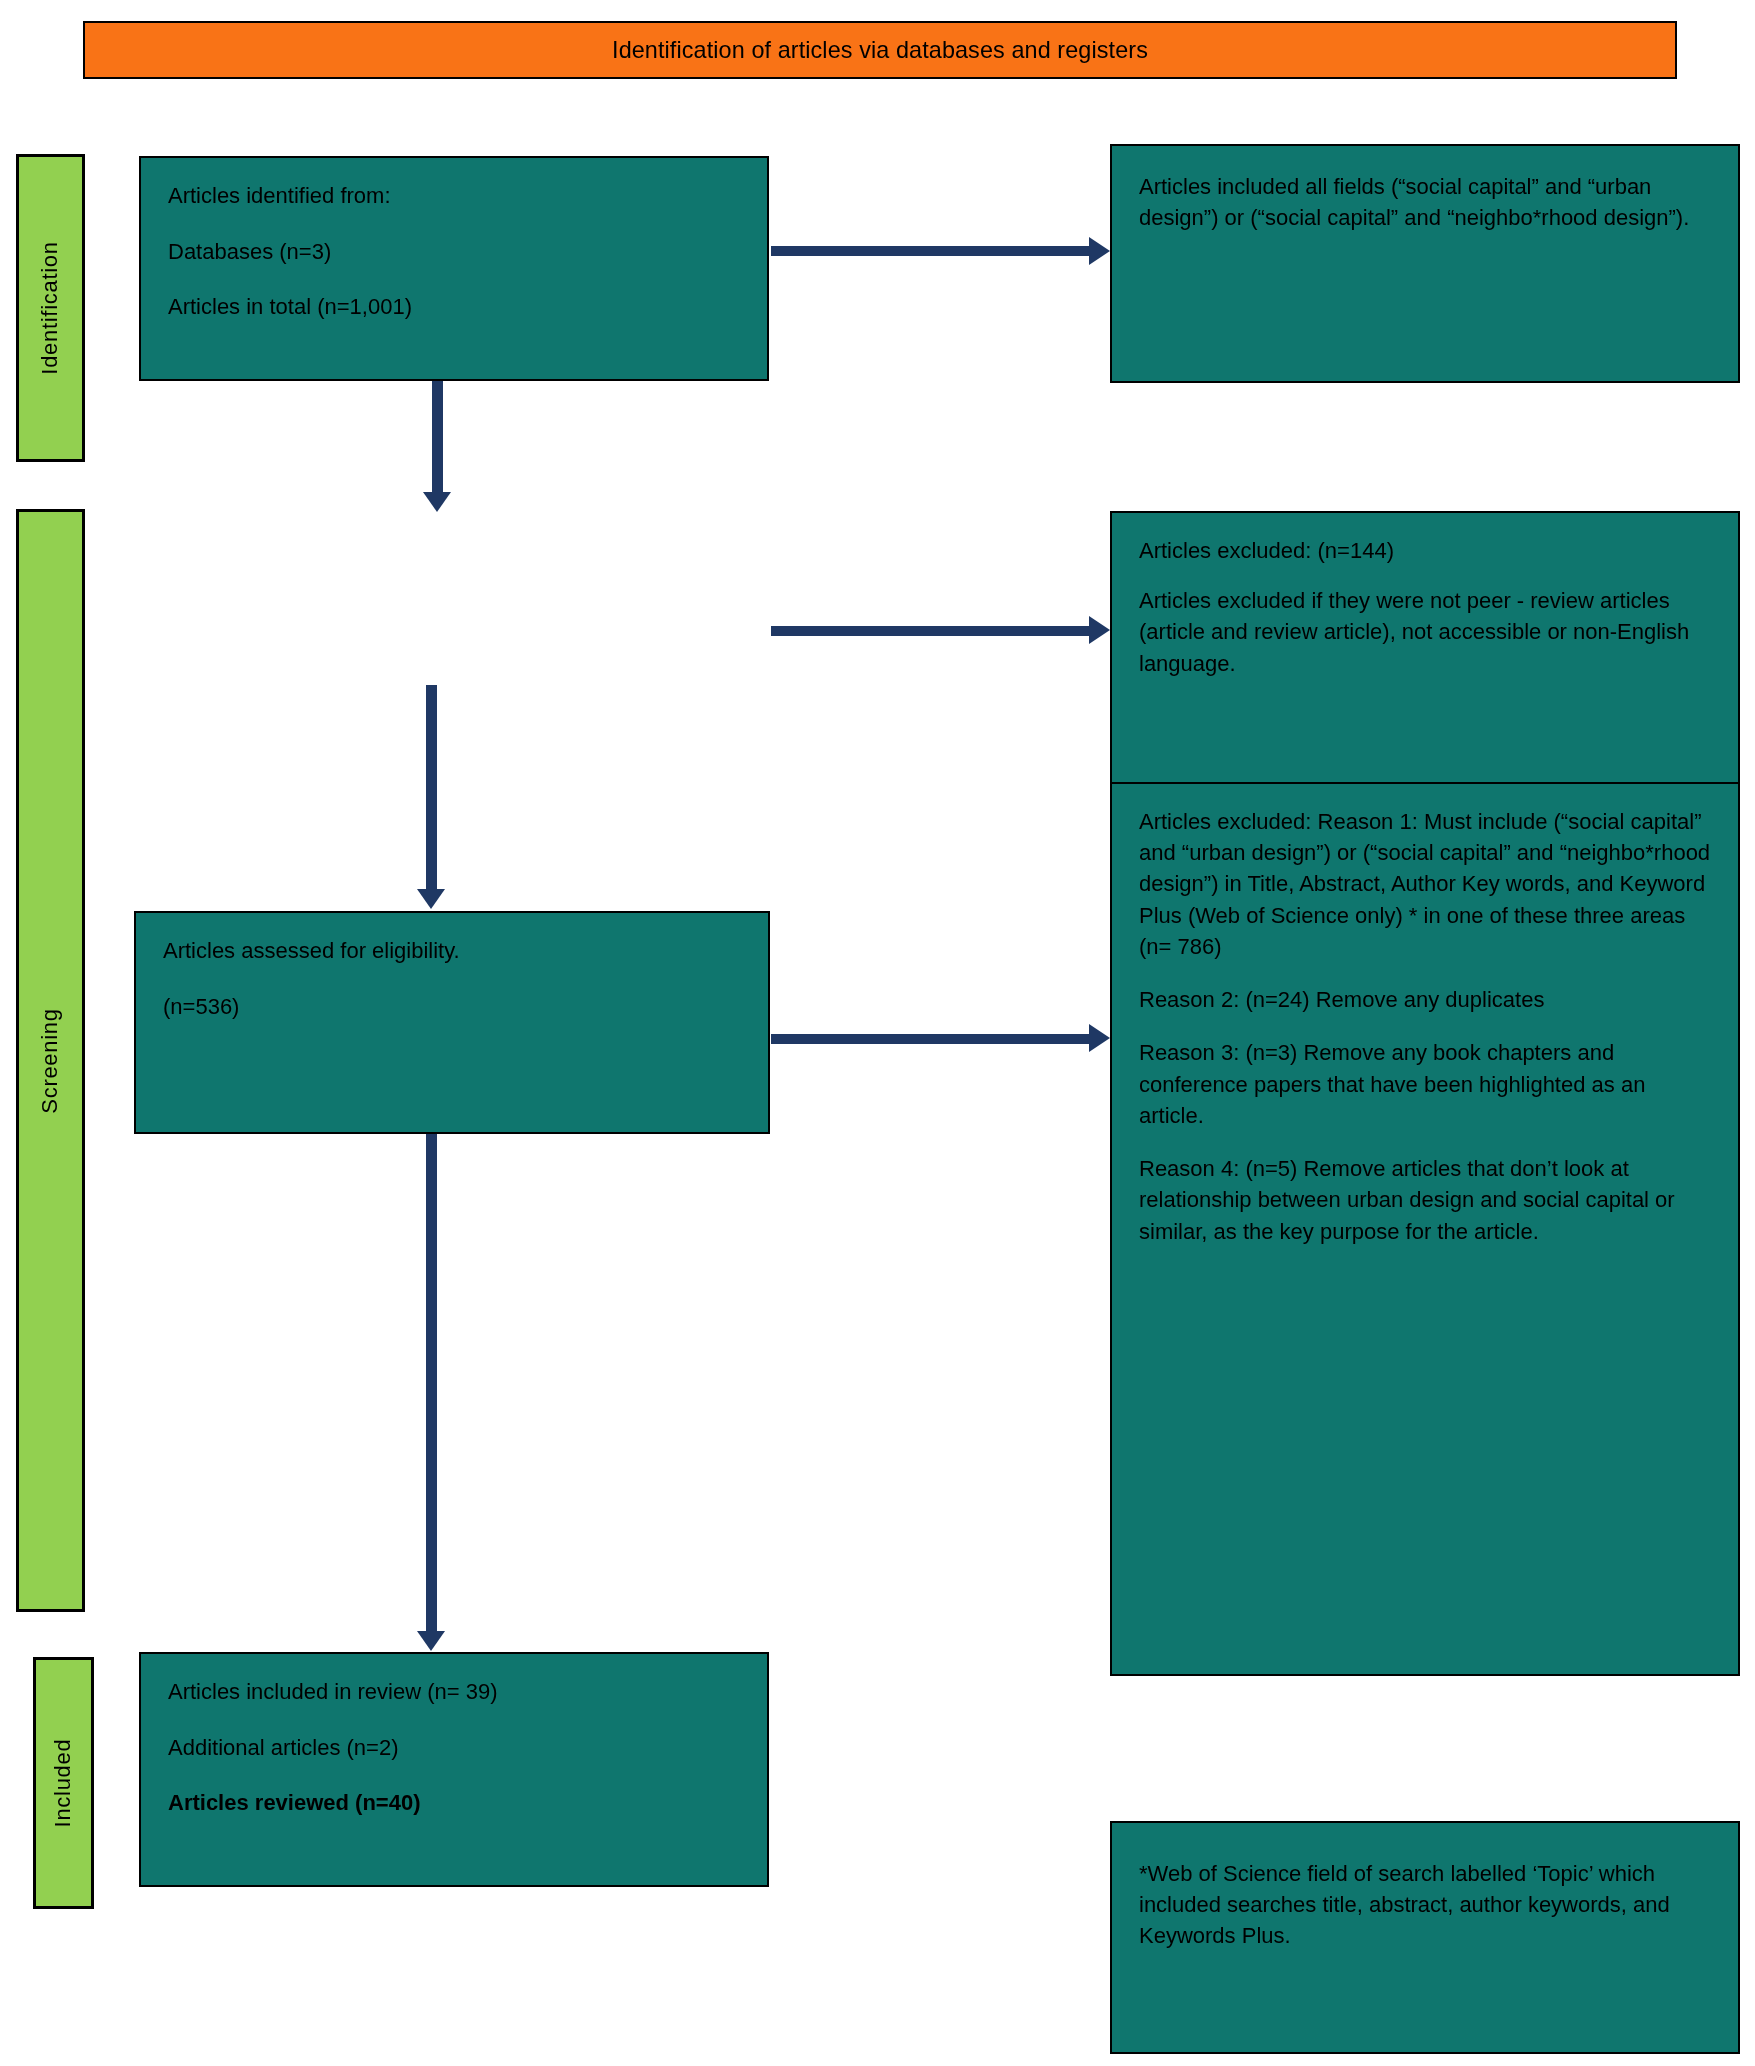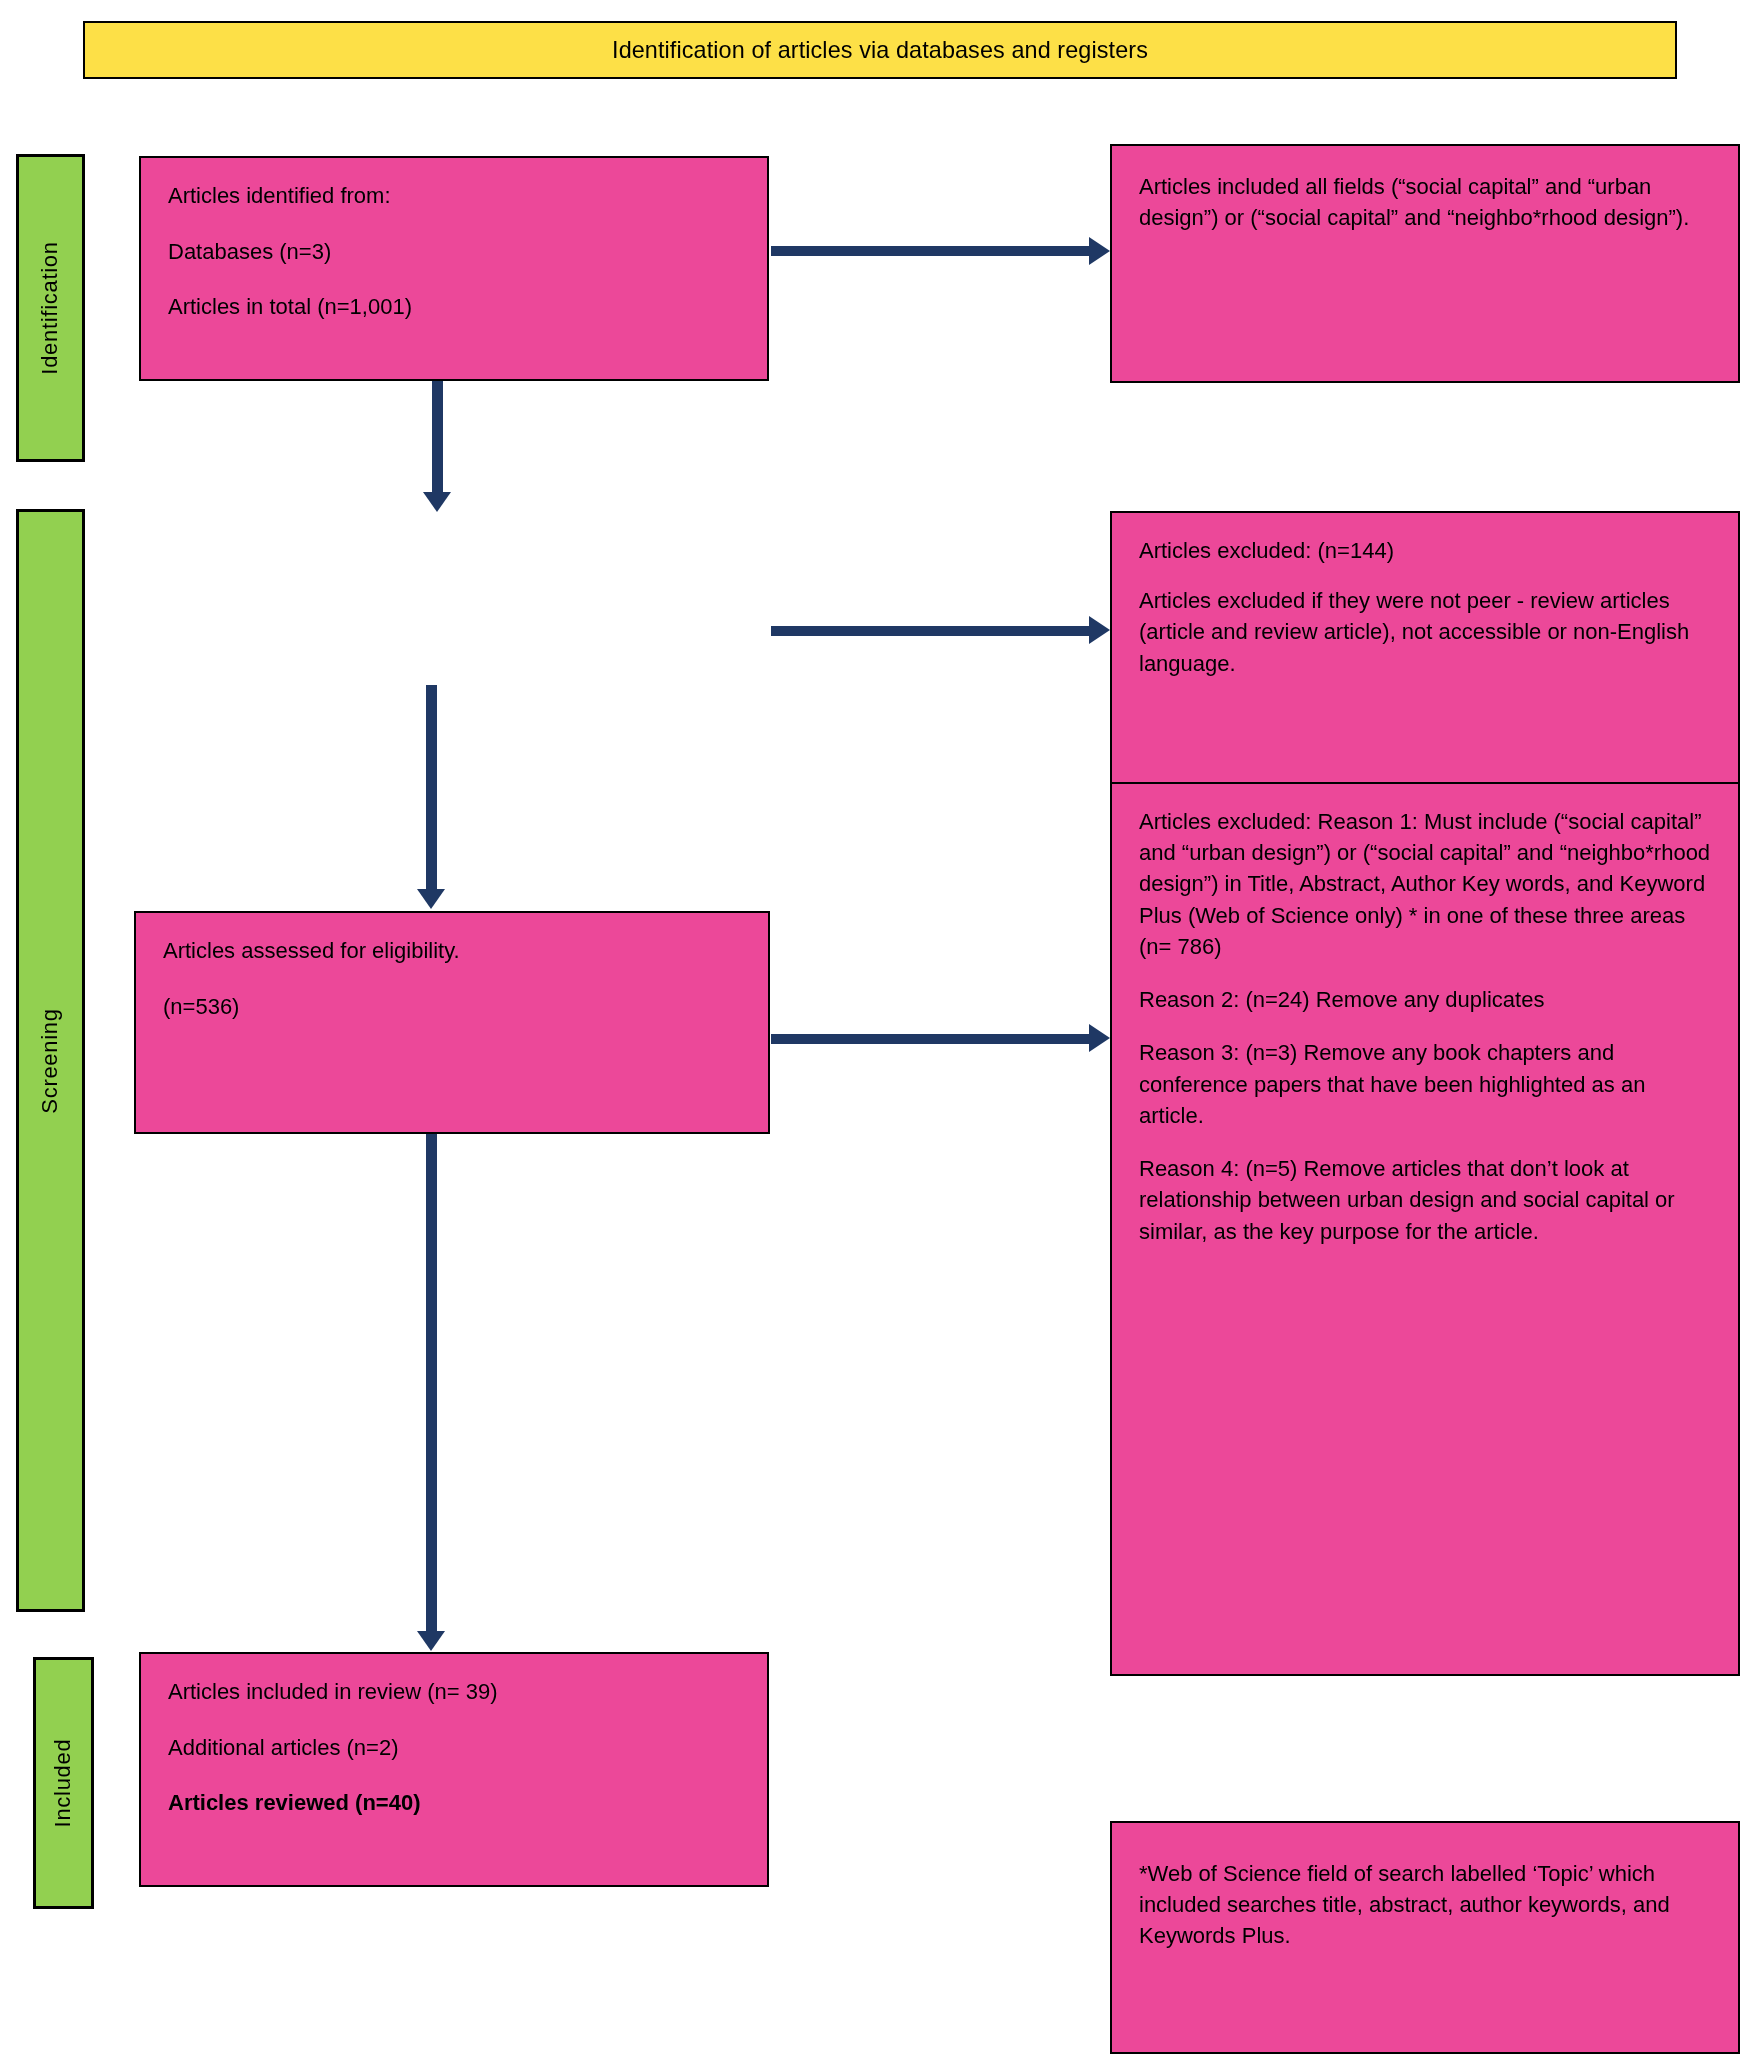--- a/index.html
+++ b/index.html
@@ -18,21 +18,21 @@
     overflow: hidden;
   }
 
   
   .header-bar {
     position: absolute;
     left: 83px;
     top: 21px;
     width: 1594px;
     height: 58px;
-    background: #fde047;
+    background: #f97316;
     border: 2.8px solid #000000;
     box-sizing: border-box;
     display: flex;
     align-items: center;
     justify-content: center;
   }
   .header-bar .title {
     font-size: 23.4px;
     color: #000000;
     letter-spacing: 0.1px;
@@ -56,21 +56,21 @@
     color: #000000;
     letter-spacing: 0.7px;
   }
   #stage-identification { left: 15.6px;  top: 154px;  width: 69px; height: 308px; }
   #stage-screening      { left: 15.6px;  top: 509px;  width: 69px; height: 1103px; }
   #stage-included       { left: 33px;  top: 1657px; width: 61px; height: 252px; }
 
   
   .box {
     position: absolute;
-    background: #ec4899;
+    background: #0f766e;
     border: 2.8px solid #000000;
     box-sizing: border-box;
     padding: 22px 22px 19px 27px;
   }
   .box p {
     margin: 0 0 24.5px 0;
     font-size: 22px;
     line-height: 1.42;
     color: #000000;
   }

